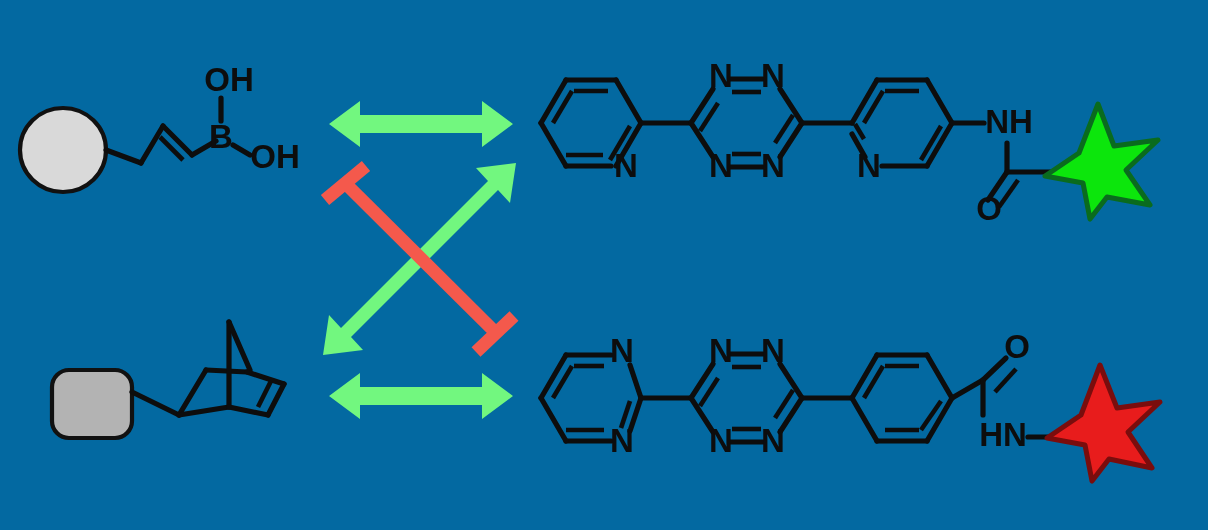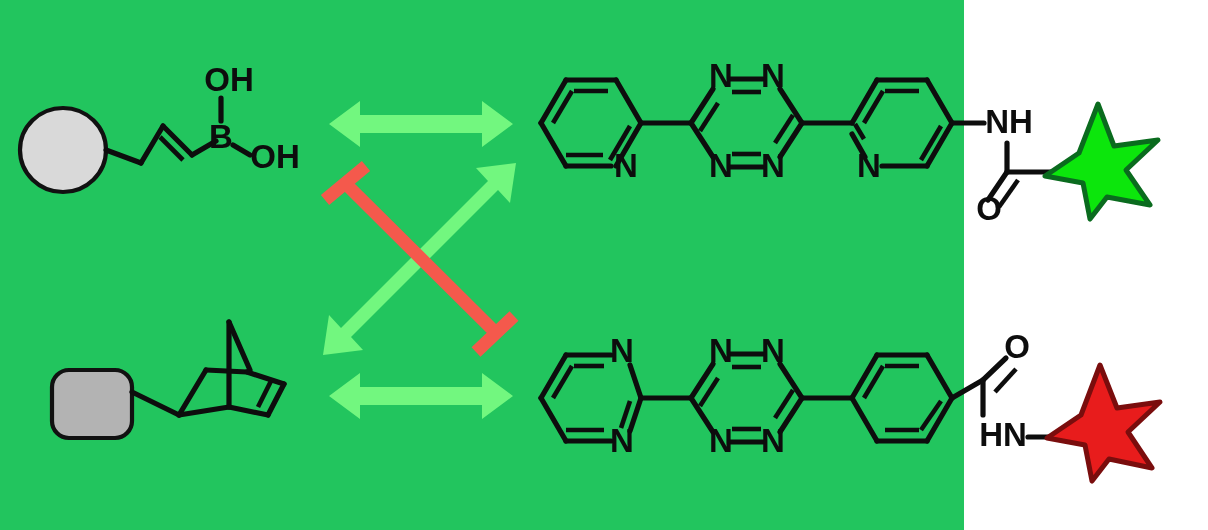--- a/index.html
+++ b/index.html
@@ -9,23 +9,23 @@
     background: #ffffff;
   }
   body {
     width: 1208px;
     height: 530px;
     overflow: hidden;
     font-family: "Liberation Sans", sans-serif;
   }
   #figure-root {
     position: relative;
-    width: 964px;
+    width: 1208px;
     height: 530px;
-    background: #22c55e;
+    background: #0369a1;
   }
   #figure-svg {
     display: block;
     width: 1208px;
     height: 530px;
   }
   .bond {
     stroke: #0d0d0d;
     stroke-width: 5.2;
     stroke-linecap: round;

